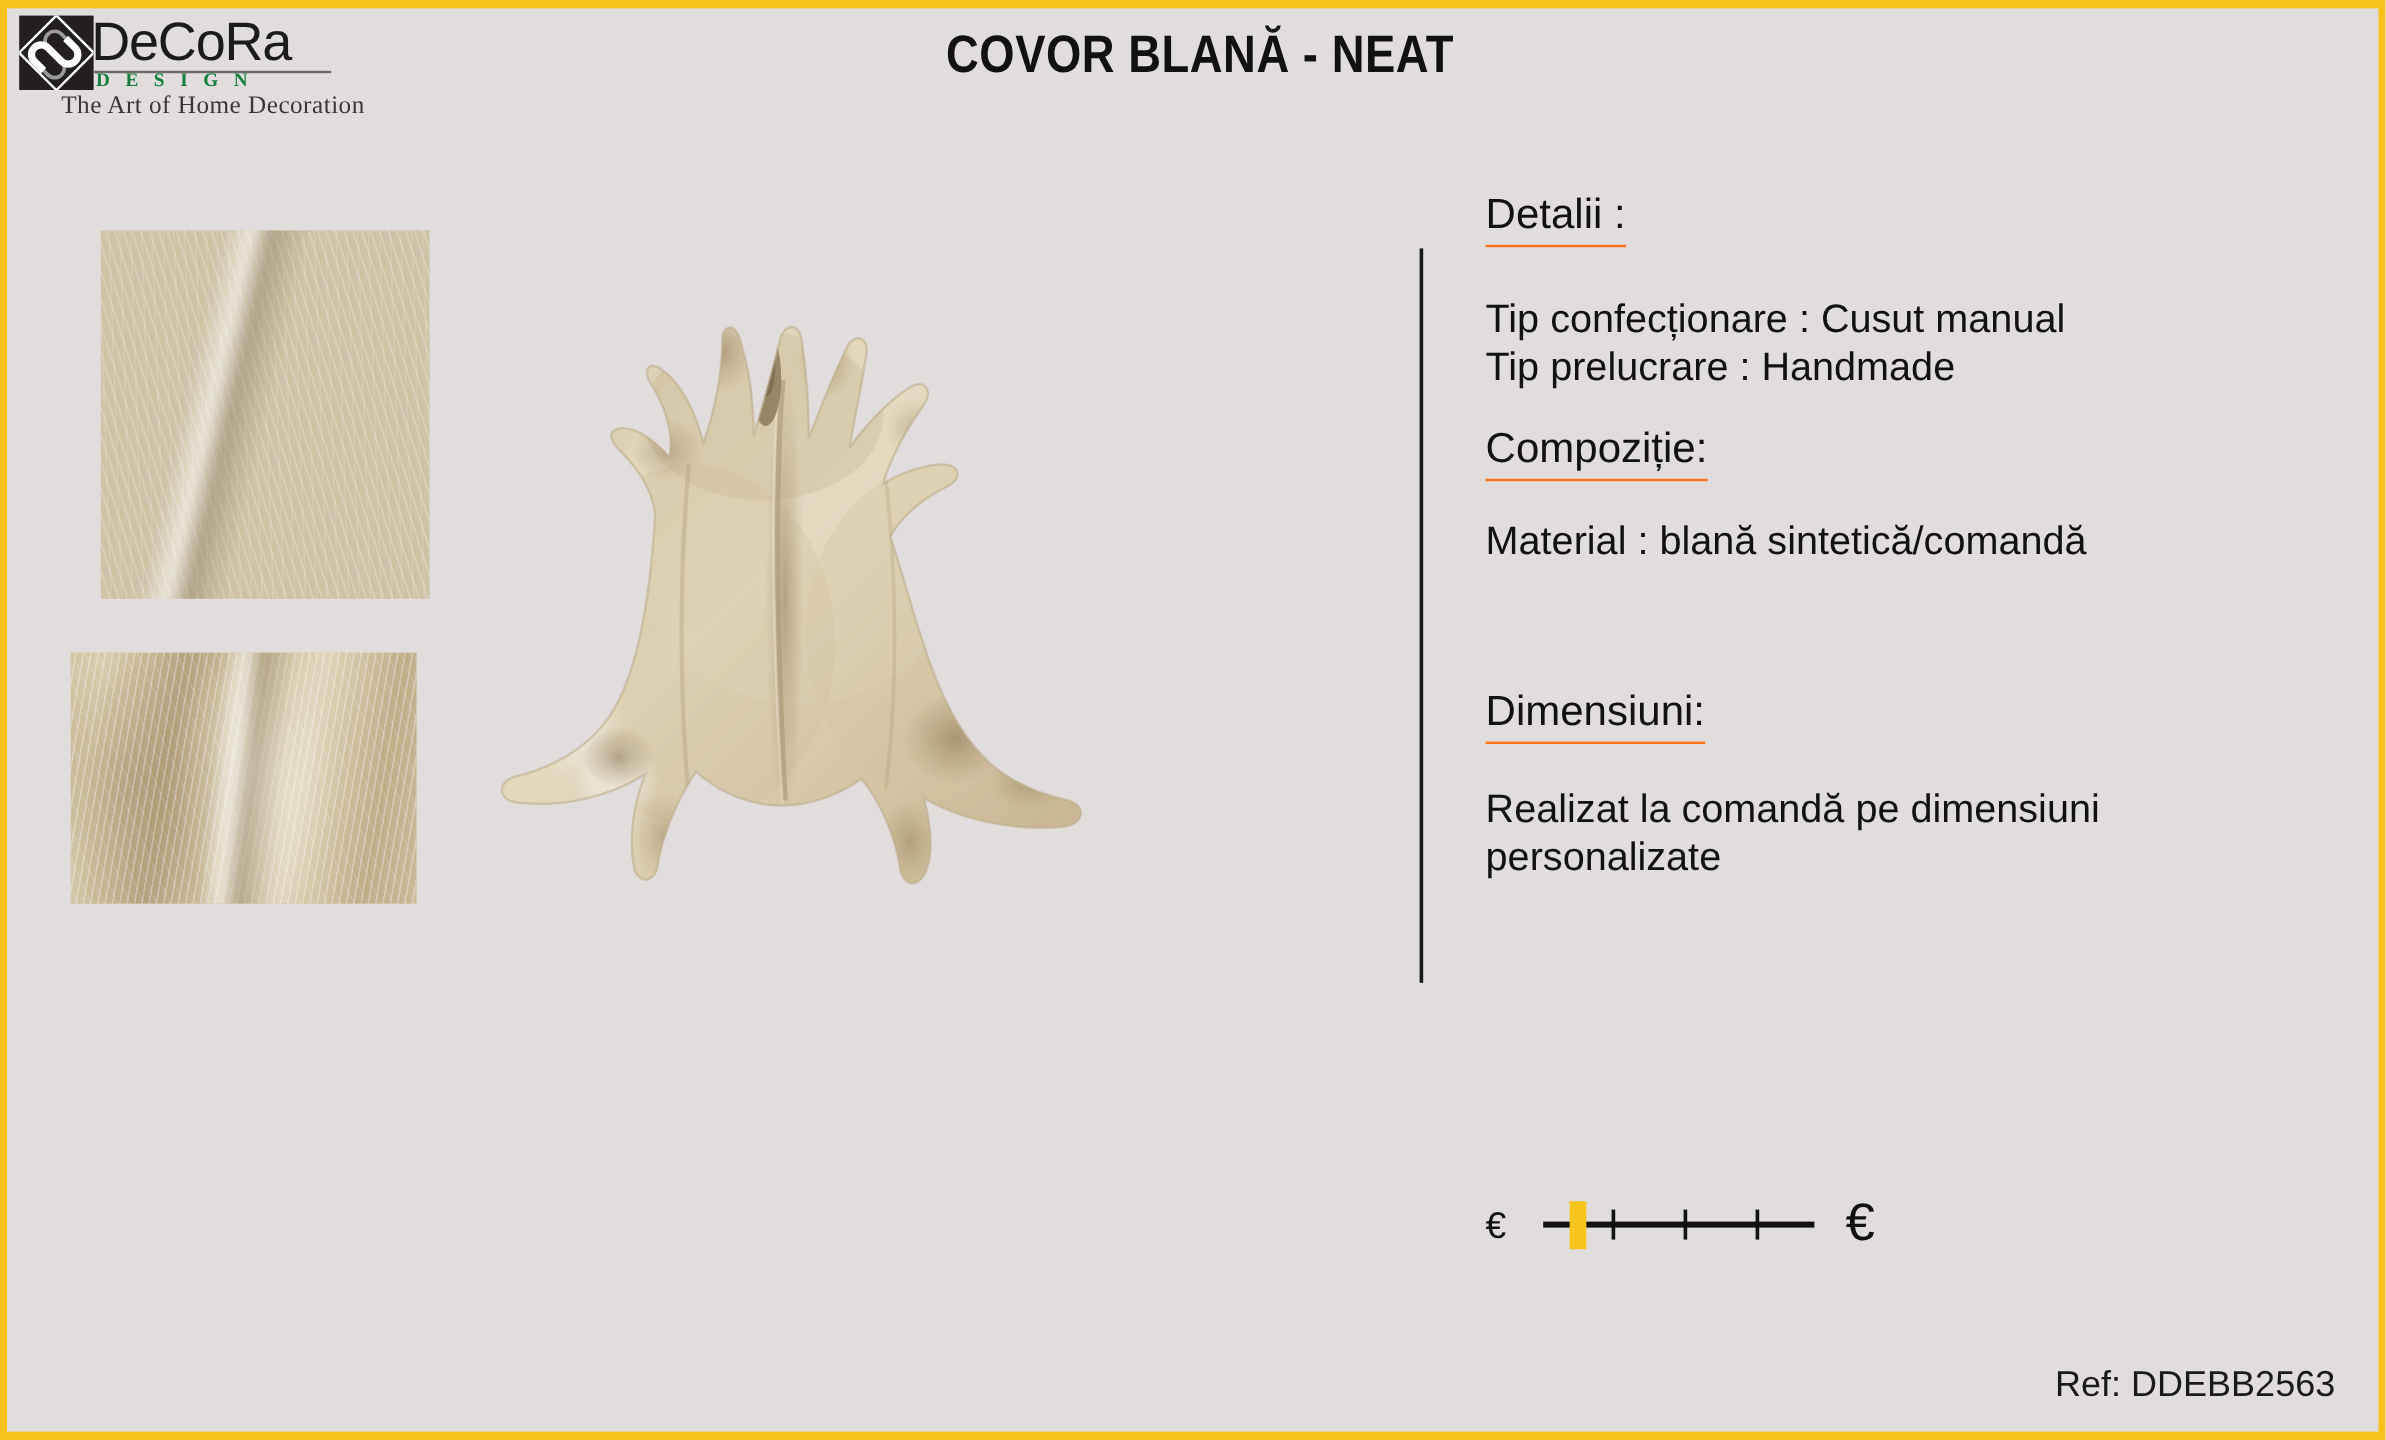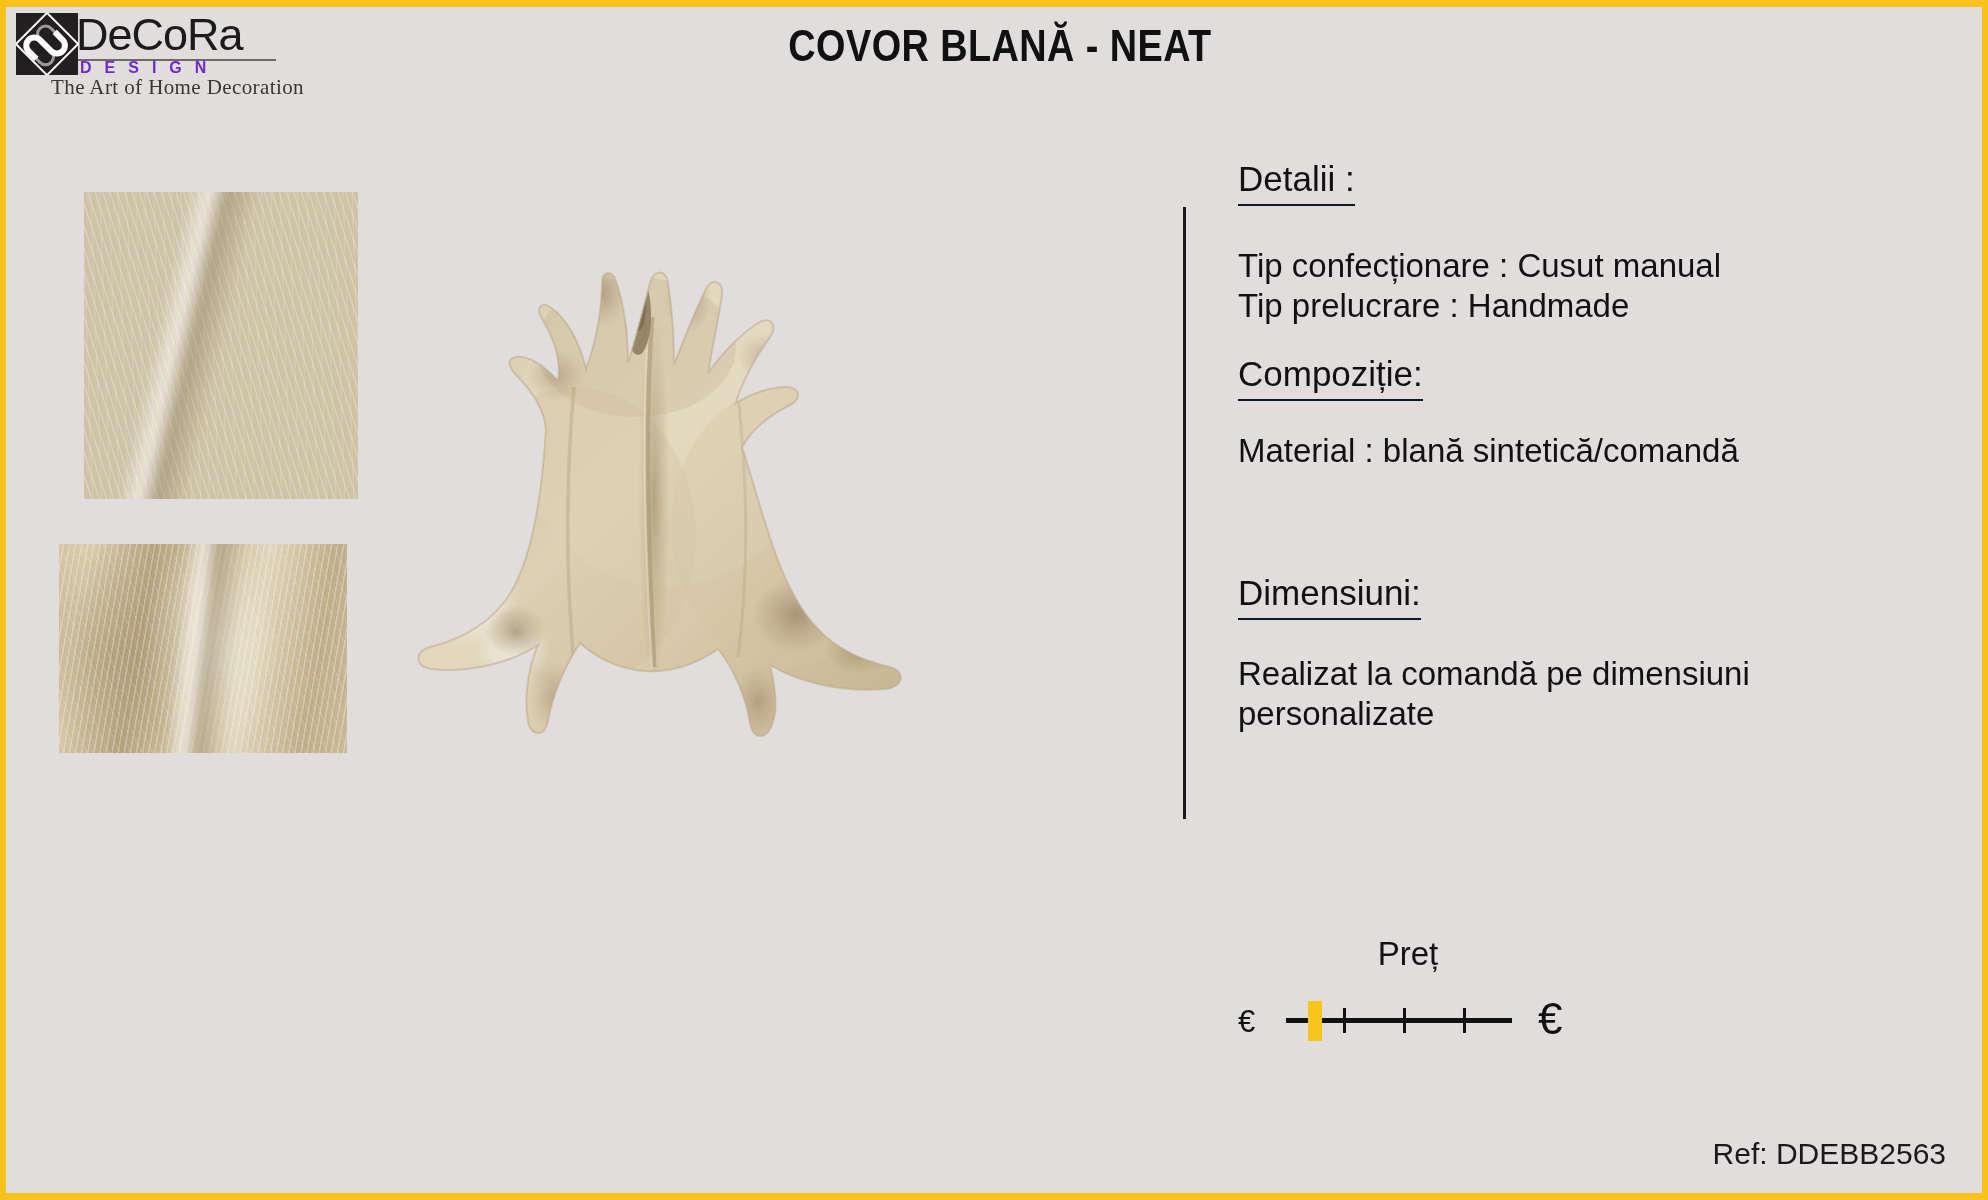--- a/index.html
+++ b/index.html
@@ -47,25 +47,25 @@
     color: #1b1b1b;
     line-height: 52px;
     white-space: nowrap;
   }
   #logo-rule {
     position: absolute; left: 68px; top: 50px;
     width: 198px; height: 2px; background: #6e6a6a;
   }
   #logo-sub {
     position: absolute; left: 70px; top: 50px;
-    font-family: Liberation Sans, sans-serif;
+    font-family: Liberation Serif, serif;
     font-weight: bold;
     font-size: 16px;
     letter-spacing: 13px;
-    color: #6d28d9;
+    color: #15803d;
     white-space: nowrap;
   }
   #logo-tag {
     position: absolute; left: 6px; top: 66px;
     font-family: "Liberation Serif", serif;
     font-size: 21px;
     color: #3a3636;
     letter-spacing: 0.4px;
     white-space: nowrap;
     margin-left: 35px;
@@ -160,21 +160,21 @@
   #divider {
     position: absolute; left: 1177px; top: 200px;
     width: 3px; height: 612px; background: #1a1a1a;
   }
 
   
   #info { position: absolute; left: 1232px; top: 150px; width: 700px; }
   .head {
     font-size: 35px; color: #111; line-height: 1.25;
     display: inline-block;
-    border-bottom: 2px solid #0f172a;
+    border-bottom: 2px solid #f97316;
     padding-bottom: 3px;
     white-space: nowrap;
   }
   .para {
     font-size: 33px; color: #111; line-height: 1.22;
     white-space: nowrap;
   }
   .para.wrap { white-space: normal; width: 640px; }
   .sp-a { height: 40px; }
   .sp-b { height: 26px; }
@@ -426,21 +426,20 @@
     <div class="sp-c"></div>
     <div class="para">Material : blană sintetică/comandă</div>
 
     <div class="sp-d"></div>
     <div class="head">Dimensiuni:</div>
     <div class="sp-e"></div>
     <div class="para wrap">Realizat la comandă pe dimensiuni personalizate</div>
   </div>
 
   <div id="price">
-    <div id="price-label">Preț</div>
     <div id="price-scale">
       <span class="euro" id="euro-left">€</span>
       <div id="scale-line"></div>
       <div class="tick" id="tick-1"></div>
       <div class="tick" id="tick-2"></div>
       <div class="tick" id="tick-3"></div>
       <div id="marker"></div>
       <span class="euro" id="euro-right">€</span>
     </div>
   </div>

